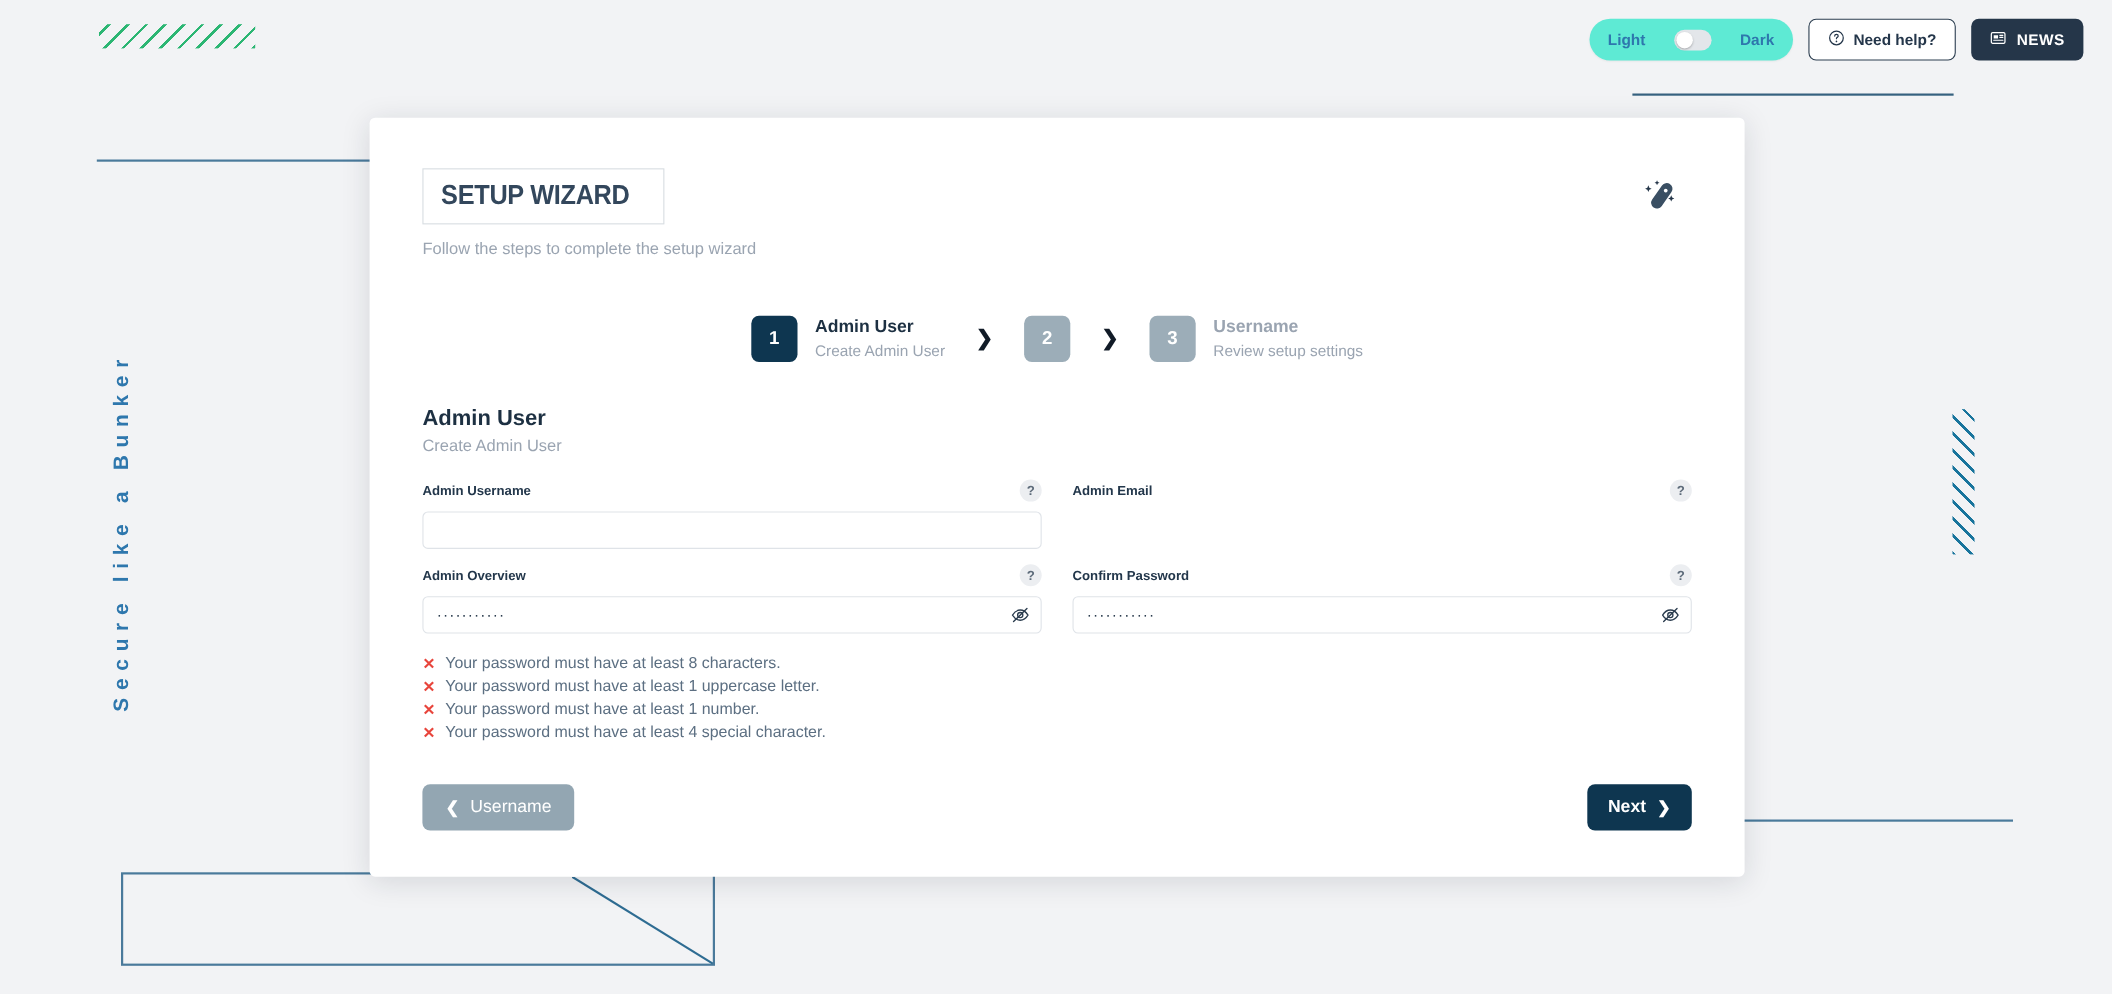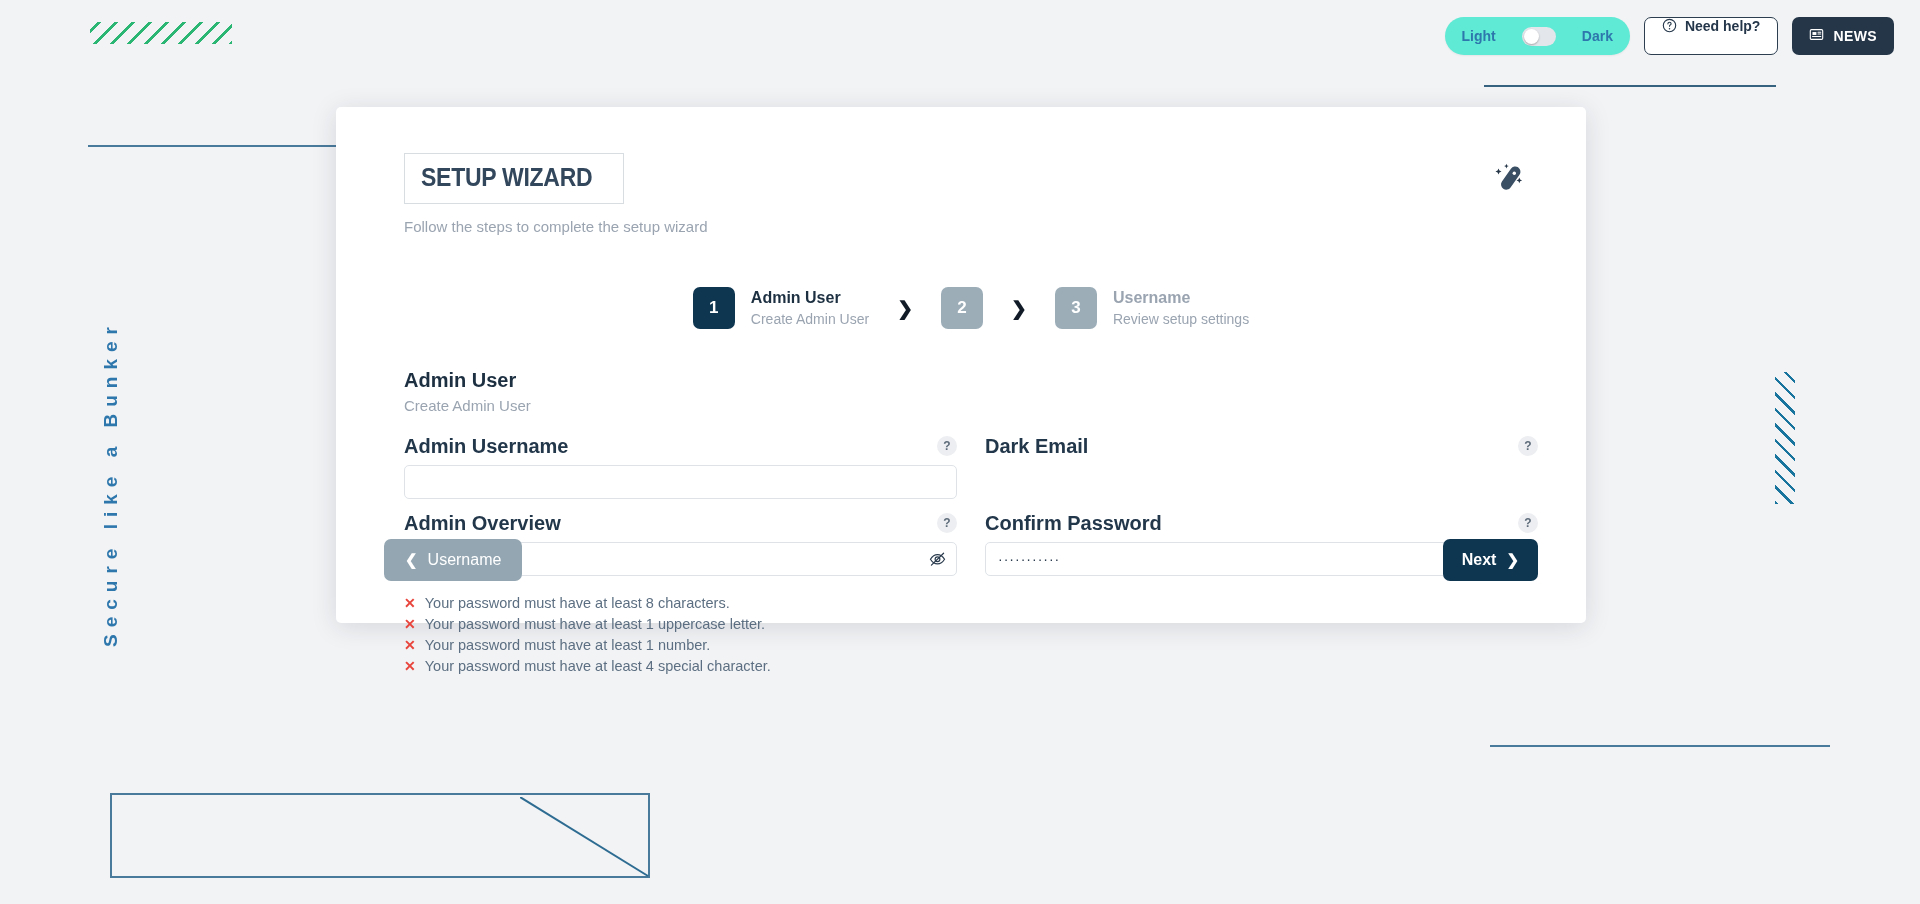--- a/index.html
+++ b/index.html
@@ -104,21 +104,21 @@
   .switch .knob {
     position: absolute;
     top: 2px; left: 2px;
     width: 15px; height: 15px;
     border-radius: 50%;
     background: #ffffff;
     box-shadow: 0 1px 2px rgba(0,0,0,.28);
   }
 
   .btn-help {
-    display: flex; gap: 8px;
+    display: flex; align-items: center; gap: 8px;
     height: 38px;
     padding: 0 17px;
     background: #ffffff;
     border: 1.5px solid #2c3e50;
     border-radius: 7px;
     font-size: 14px;
     font-weight: bold;
     color: #24364a;
     cursor: pointer;
   }
@@ -146,25 +146,25 @@
     font-weight: bold;
     letter-spacing: 7px;
     color: #2e77ad;
     white-space: nowrap;
   }
 
   
   .card {
     position: absolute;
     left: 336px; top: 107px;
-    width: 1250px; height: 516px;
+    width: 1250px; height: 690px;
     background: #ffffff;
     border-radius: 5px;
     box-shadow: 0 4px 26px rgba(20,30,45,.13);
-    padding: 46px 48px 0 68px;
+    padding: 46px 48px 0 48px;
   }
 
   .card-head {
     display: flex;
     justify-content: space-between;
     align-items: flex-start;
   }
   .wizard-title-box {
     display: inline-block;
     border: 1px solid #d8dde2;
@@ -241,21 +241,21 @@
     row-gap: 12px;
   }
   .field { }
   .field-label-row {
     display: flex;
     align-items: center;
     justify-content: space-between;
     height: 24px;
   }
   .field-label {
-    font-size: 20px;
+    font-size: 12px;
     font-weight: bold;
     color: #23374b;
   }
   .help-badge {
     width: 20px; height: 20px;
     border-radius: 50%;
     background: #eceef1;
     color: #5d6b7a;
     font-size: 12px;
     font-weight: bold;
@@ -443,21 +443,21 @@
         <span class="field-label">Admin Username</span>
         <span class="help-badge">?</span>
       </div>
       <div class="input-wrap">
         <input class="input" type="text" value="" style="">
       </div>
     </div>
 
     <div class="field">
       <div class="field-label-row">
-        <span class="field-label">Dark Email</span>
+        <span class="field-label">Admin Email</span>
         <span class="help-badge">?</span>
       </div>
     </div>
 
     <div class="field">
       <div class="field-label-row">
         <span class="field-label">Admin Overview</span>
         <span class="help-badge">?</span>
       </div>
       <div class="input-wrap">

